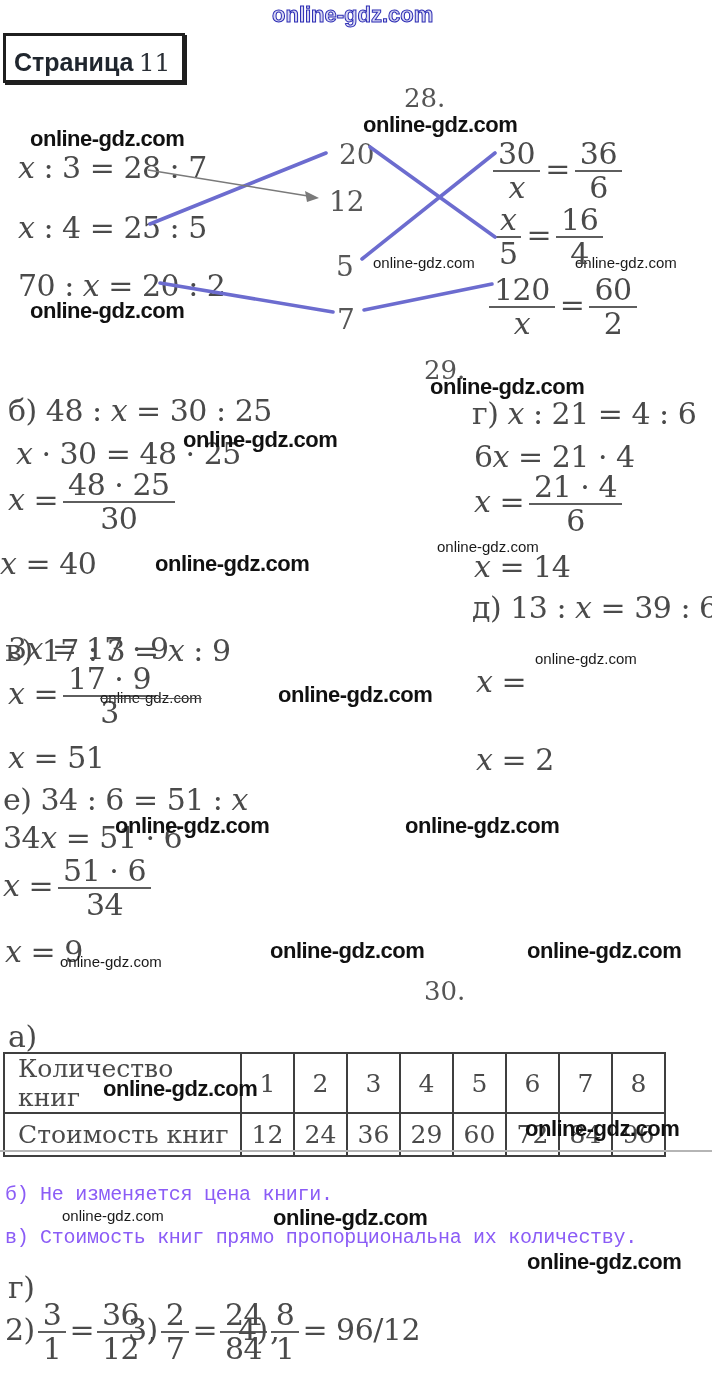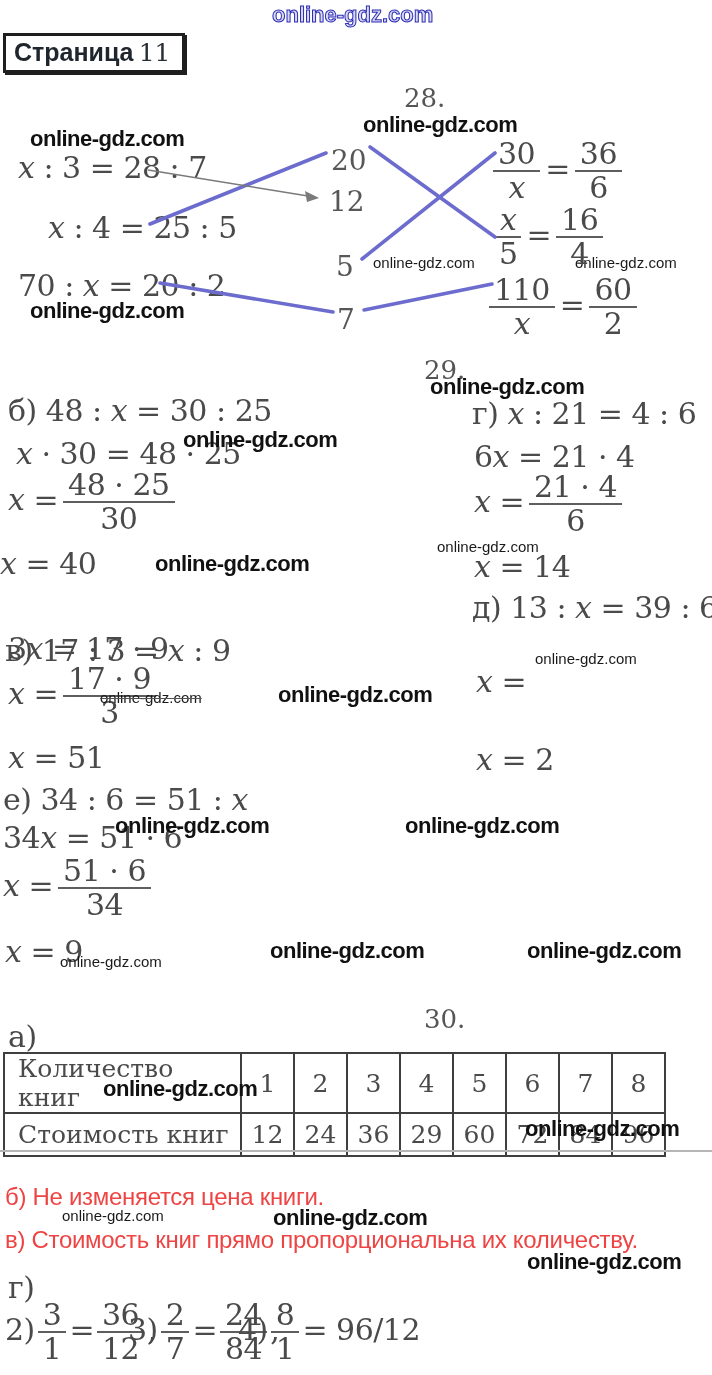--- a/index.html
+++ b/index.html
@@ -10,33 +10,33 @@
   .wm-b{position:absolute;font-family:"Liberation Sans",sans-serif;font-weight:bold;
         font-size:22px;color:#111;white-space:nowrap;letter-spacing:-0.5px;}
   .wm-s{position:absolute;font-family:"Liberation Sans",sans-serif;font-size:15px;
         color:#1a1a1a;white-space:nowrap;}
   .wm-strike{text-decoration:line-through;text-decoration-color:#555;}
   .wm-outline{position:absolute;font-family:"Liberation Sans",sans-serif;font-weight:bold;
         font-size:22px;color:#d8d8f2;-webkit-text-stroke:1px #2b2bb4;white-space:nowrap;}
 
   
   .badge{position:absolute;left:3px;top:33px;border:3px solid #1f1f1f;box-shadow:2px 2px 0 #1f1f1f;
-         padding:2px 12px 3px 8px;background:#fff;}
+         padding:12px 12px 3px 8px;background:#fff;}
   .badge .lbl{font-family:"Liberation Sans",sans-serif;font-weight:bold;font-size:25px;color:#20262e;}
   .badge .num{font-family:"DejaVu Serif",serif;font-size:25px;color:#2a2f36;}
 
   
   .eq{position:absolute;font-family:"DejaVu Serif",serif;font-size:30px;color:#4a4a4a;
       white-space:nowrap;letter-spacing:-0.5px;}
   .heading{position:absolute;font-family:"DejaVu Serif",serif;font-size:26px;color:#555;}
   .midnum{position:absolute;font-family:"DejaVu Serif",serif;font-size:28px;color:#575757;}
   .frac{display:inline-block;vertical-align:middle;text-align:center;margin:0 5px;}
   .frac .fn{display:block;line-height:30px;padding:0 5px 1px;border-bottom:2px solid #5e5e5e;}
   .frac .fd{display:block;line-height:30px;padding-top:1px;}
-  .textline{position:absolute;font-family:Liberation Sans, sans-serif;font-size:24px;color:#ef4444;
+  .textline{position:absolute;font-family:Liberation Mono, monospace;font-size:20px;color:#8b5cf6;
             white-space:nowrap;letter-spacing:-0.3px;}
 
   
   .books-table{position:absolute;left:3px;top:1052px;border-collapse:collapse;border-radius:31px;}
   .books-table td{border:2px solid #3f3f3f;font-family:"DejaVu Serif",serif;font-size:25px;
                   color:#4a4a4a;text-align:center;height:41px;padding:0;}
   .books-table td.rowlabel{width:222px;text-align:left;padding-left:13px;}
   .books-table td.val{width:51px;}
 
   .divider{position:absolute;left:0;top:1150px;width:712px;height:2px;background:#b5b5b5;}
@@ -53,40 +53,40 @@
   <div class="badge">
     <span class="lbl">Страница</span>
     <span class="num">11</span>
   </div>
 
   <div class="heading" style="left:404px;top:83px;">28.</div>
   <span class="wm-b" style="left:363px;top:112px;">online-gdz.com</span>
   <span class="wm-b" style="left:30px;top:126px;">online-gdz.com</span>
 
   <div class="eq math" style="left:18px;top:150px;"><i>x</i> : 3 = 28 : 7</div>
-  <div class="eq math" style="left:18px;top:210px;margin-left:30px;"><i>x</i> : 4 = 25 : 5</div>
+  <div class="eq math" style="left:18px;top:210px;"><i>x</i> : 4 = 25 : 5</div>
   <div class="eq math" style="left:18px;top:268px;">70 : <i>x</i> = 20 : 2</div>
   <span class="wm-b" style="left:30px;top:298px;">online-gdz.com</span>
 
-  <div class="midnum" style="left:331px;top:138px;margin-top:6px;">20</div>
+  <div class="midnum" style="left:339px;top:138px;">20</div>
   <div class="midnum" style="left:329px;top:185px;">12</div>
   <div class="midnum" style="left:336px;top:250px;">5</div>
   <div class="midnum" style="left:337px;top:303px;">7</div>
 
   <span class="wm-s" style="left:373px;top:254px;">online-gdz.com</span>
   <span class="wm-s" style="left:575px;top:254px;">online-gdz.com</span>
 
   <div class="eq" style="left:488px;top:139px;">
     <span class="frac"><span class="fn math">30</span><span class="fd math"><i>x</i></span></span>=<span class="frac"><span class="fn math">36</span><span class="fd math">6</span></span>
   </div>
   <div class="eq" style="left:490px;top:205px;">
     <span class="frac"><span class="fn math"><i>x</i></span><span class="fd math">5</span></span>=<span class="frac"><span class="fn math">16</span><span class="fd math">4</span></span>
   </div>
   <div class="eq" style="left:484px;top:275px;">
-    <span class="frac"><span class="fn math">110</span><span class="fd math"><i>x</i></span></span>=<span class="frac"><span class="fn math">60</span><span class="fd math">2</span></span>
+    <span class="frac"><span class="fn math">120</span><span class="fd math"><i>x</i></span></span>=<span class="frac"><span class="fn math">60</span><span class="fd math">2</span></span>
   </div>
 
   <svg class="overlay" width="712" height="220" viewBox="0 0 712 220">
     <line x1="150" y1="94" x2="326" y2="23" stroke="#6c6ccf" stroke-width="3.6" stroke-linecap="round"></line>
     <line x1="370" y1="17" x2="495" y2="107" stroke="#6c6ccf" stroke-width="3.6" stroke-linecap="round"></line>
     <line x1="362" y1="129" x2="495" y2="23" stroke="#6c6ccf" stroke-width="3.6" stroke-linecap="round"></line>
     <line x1="160" y1="153" x2="333" y2="182" stroke="#6c6ccf" stroke-width="3.6" stroke-linecap="round"></line>
     <line x1="364" y1="180" x2="492" y2="154" stroke="#6c6ccf" stroke-width="3.6" stroke-linecap="round"></line>
     <line x1="148" y1="40" x2="308" y2="66" stroke="#7a7a7a" stroke-width="1.6"></line>
     <polygon points="319,68 305,61 307,72" fill="#7a7a7a"></polygon>
@@ -133,21 +133,21 @@
   <span class="wm-b" style="left:115px;top:813px;">online-gdz.com</span>
   <span class="wm-b" style="left:405px;top:813px;">online-gdz.com</span>
   <div class="eq" style="left:3px;top:856px;">
     <span class="math"><i>x</i> =</span><span class="frac"><span class="fn math">51 · 6</span><span class="fd math">34</span></span>
   </div>
   <div class="eq math" style="left:5px;top:934px;"><i>x</i> = 9</div>
   <span class="wm-s" style="left:60px;top:953px;">online-gdz.com</span>
   <span class="wm-b" style="left:270px;top:938px;">online-gdz.com</span>
   <span class="wm-b" style="left:527px;top:938px;">online-gdz.com</span>
 
-  <div class="heading" style="left:424px;top:976px;margin-top:28px;">30.</div>
+  <div class="heading" style="left:424px;top:976px;">30.</div>
   <div class="eq" style="left:8px;top:1019px;">а)</div>
 
   <table class="books-table">
     <tbody>
         <tr>
       <td class="rowlabel">Количество книг</td>
       <td class="val">1</td>
       <td class="val">2</td>
       <td class="val">3</td>
       <td class="val">4</td>

